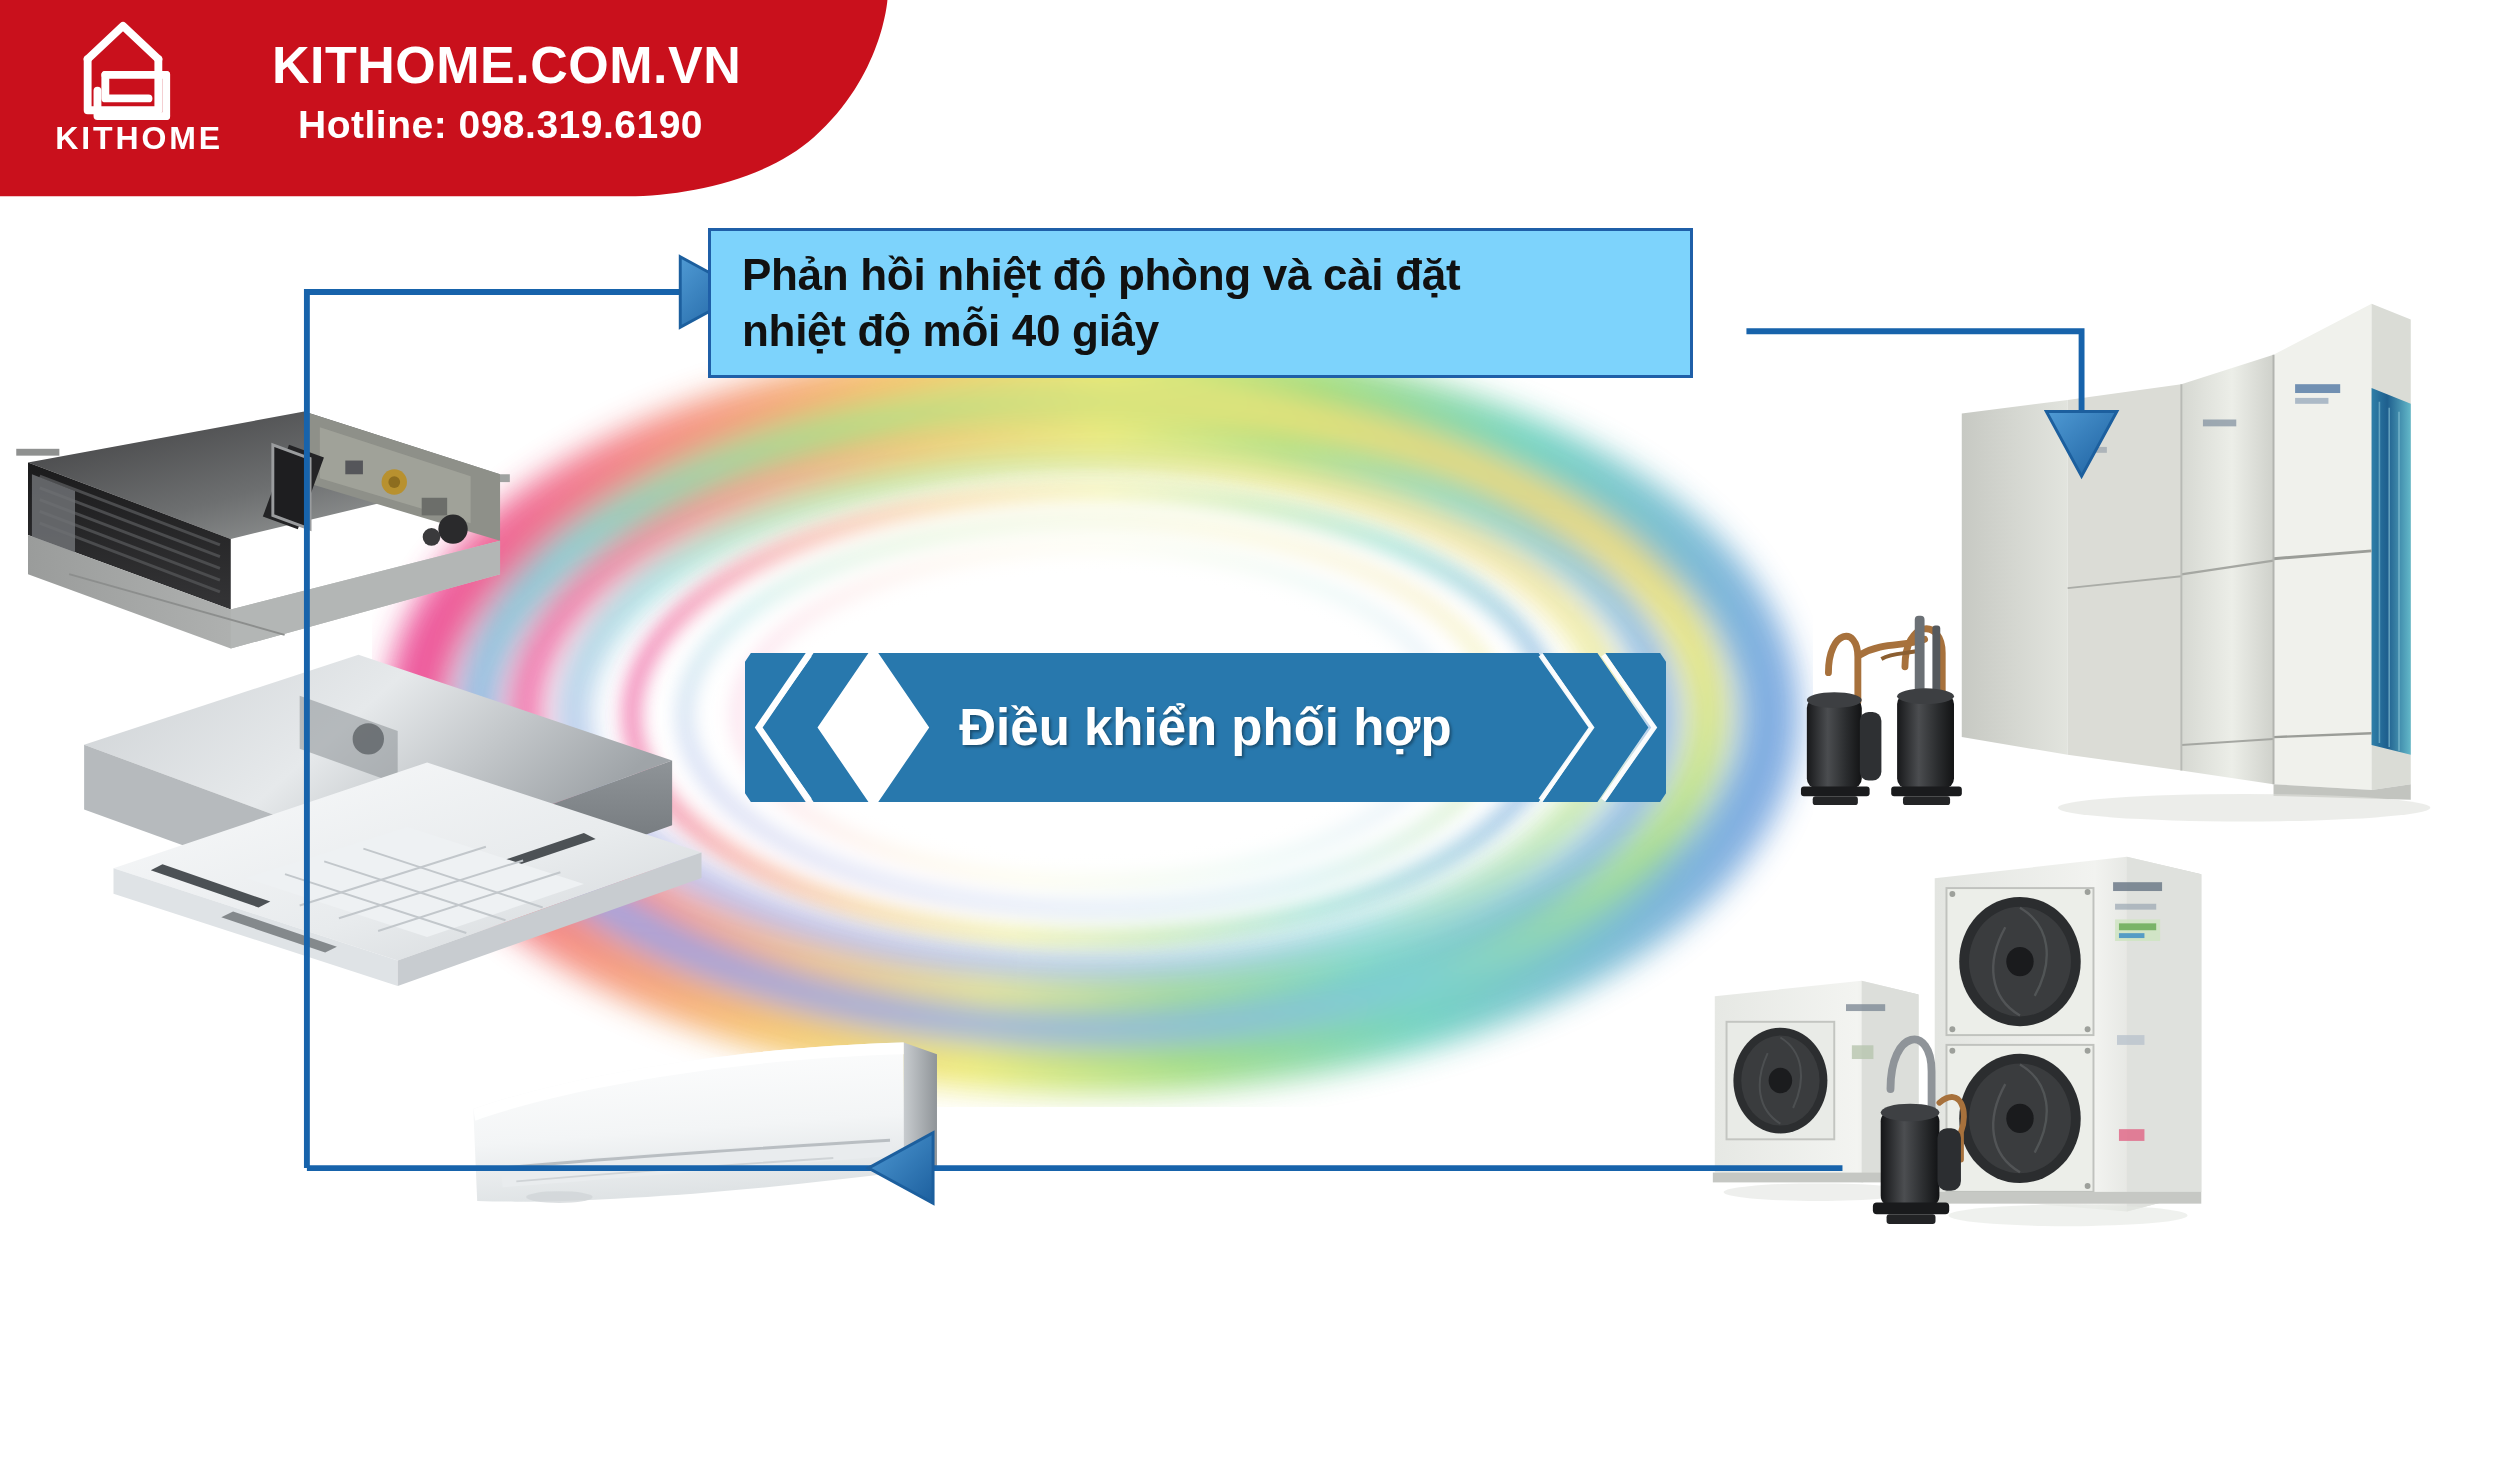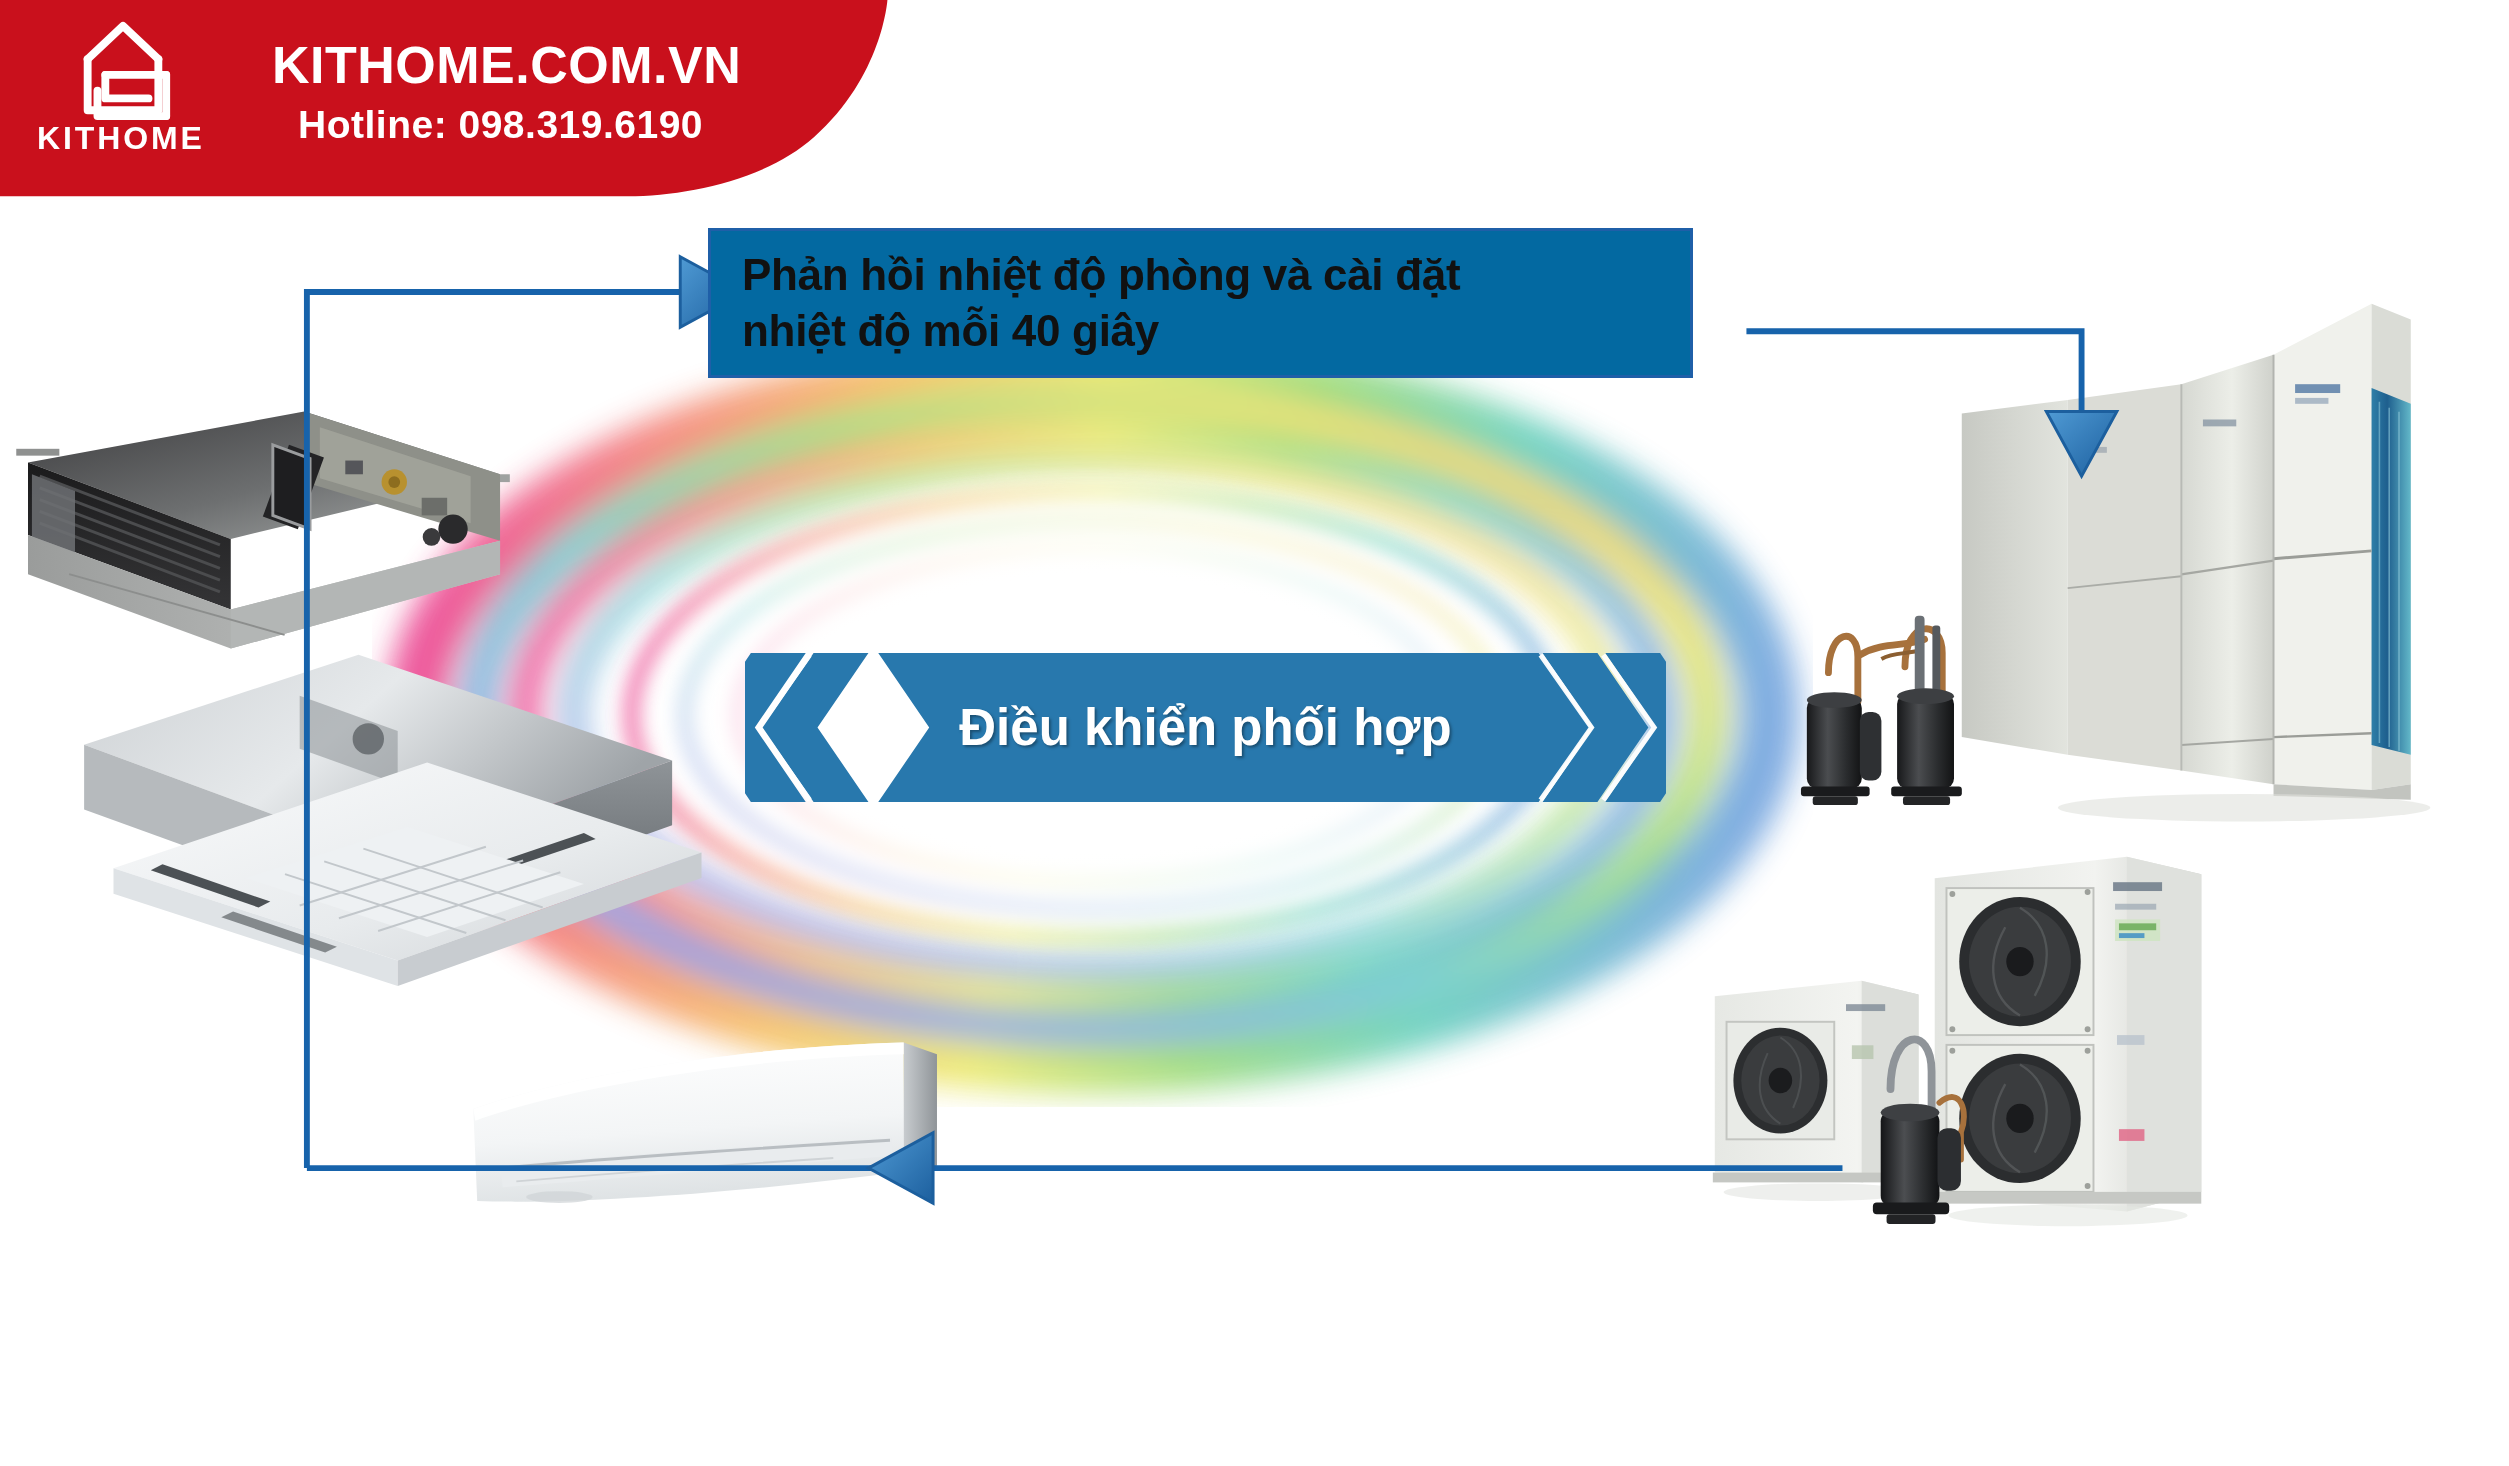--- a/index.html
+++ b/index.html
@@ -4,34 +4,34 @@
 <style>
   html,body{margin:0;padding:0;background:#fff;}
   body{font-family:"Liberation Sans",sans-serif;}
   #stage{position:relative;width:2509px;height:1466px;background:#ffffff;overflow:hidden;}
 
   
   .banner{position:absolute;left:0;top:0;width:1010px;height:196px;overflow:visible;}
   .banner svg{position:absolute;left:0;top:0;}
   .logo-wrap{position:absolute;left:37px;top:13.7px;width:186px;height:167px;}
   .logo-mark{position:absolute;left:27.4px;top:0px;width:118px;height:108px;}
-  .logo-word{position:absolute;left:0px;top:106px;width:186px;text-align:left;
+  .logo-word{position:absolute;left:0px;top:106px;width:186px;text-align:right;
       color:#fff;font-size:32px;font-weight:700;letter-spacing:2.9px;font-family:"Liberation Sans",sans-serif;}
   .banner-text{position:absolute;left:272px;top:35px;color:#ffffff;}
   .banner-line1{font-size:52px;font-weight:700;letter-spacing:0.5px;line-height:1.18;
       font-family:"Liberation Sans",sans-serif;}
   .banner-line2{font-size:39px;font-weight:700;letter-spacing:0.5px;line-height:1.3;margin-top:3.9px;
       font-family:"Liberation Sans",sans-serif;margin-left:26px;}
 
   
   .swirl{position:absolute;left:372px;top:323px;width:1441px;height:784px;pointer-events:none;}
 
   
   .callout{position:absolute;left:708px;top:228px;width:985px;height:150px;
-      background:#0369a1;border:3.9px solid #1f5fa8;box-sizing:border-box;
+      background:#7dd3fc;border:3.9px solid #1f5fa8;box-sizing:border-box;
       display:flex;align-items:center;padding:0 0 0 31px;}
   .callout-text{color:#111;font-size:44px;font-weight:700;line-height:1.28;
       font-family:"Liberation Sans",sans-serif;letter-spacing:-0.3px;}
 
   
   .conn{position:absolute;left:0;top:0;width:2509px;height:1466px;pointer-events:none;}
 
   
   .chev{position:absolute;left:745px;top:653px;width:769px;height:149px;}
   .chev-label{position:absolute;left:0;top:0;width:921px;height:149px;

